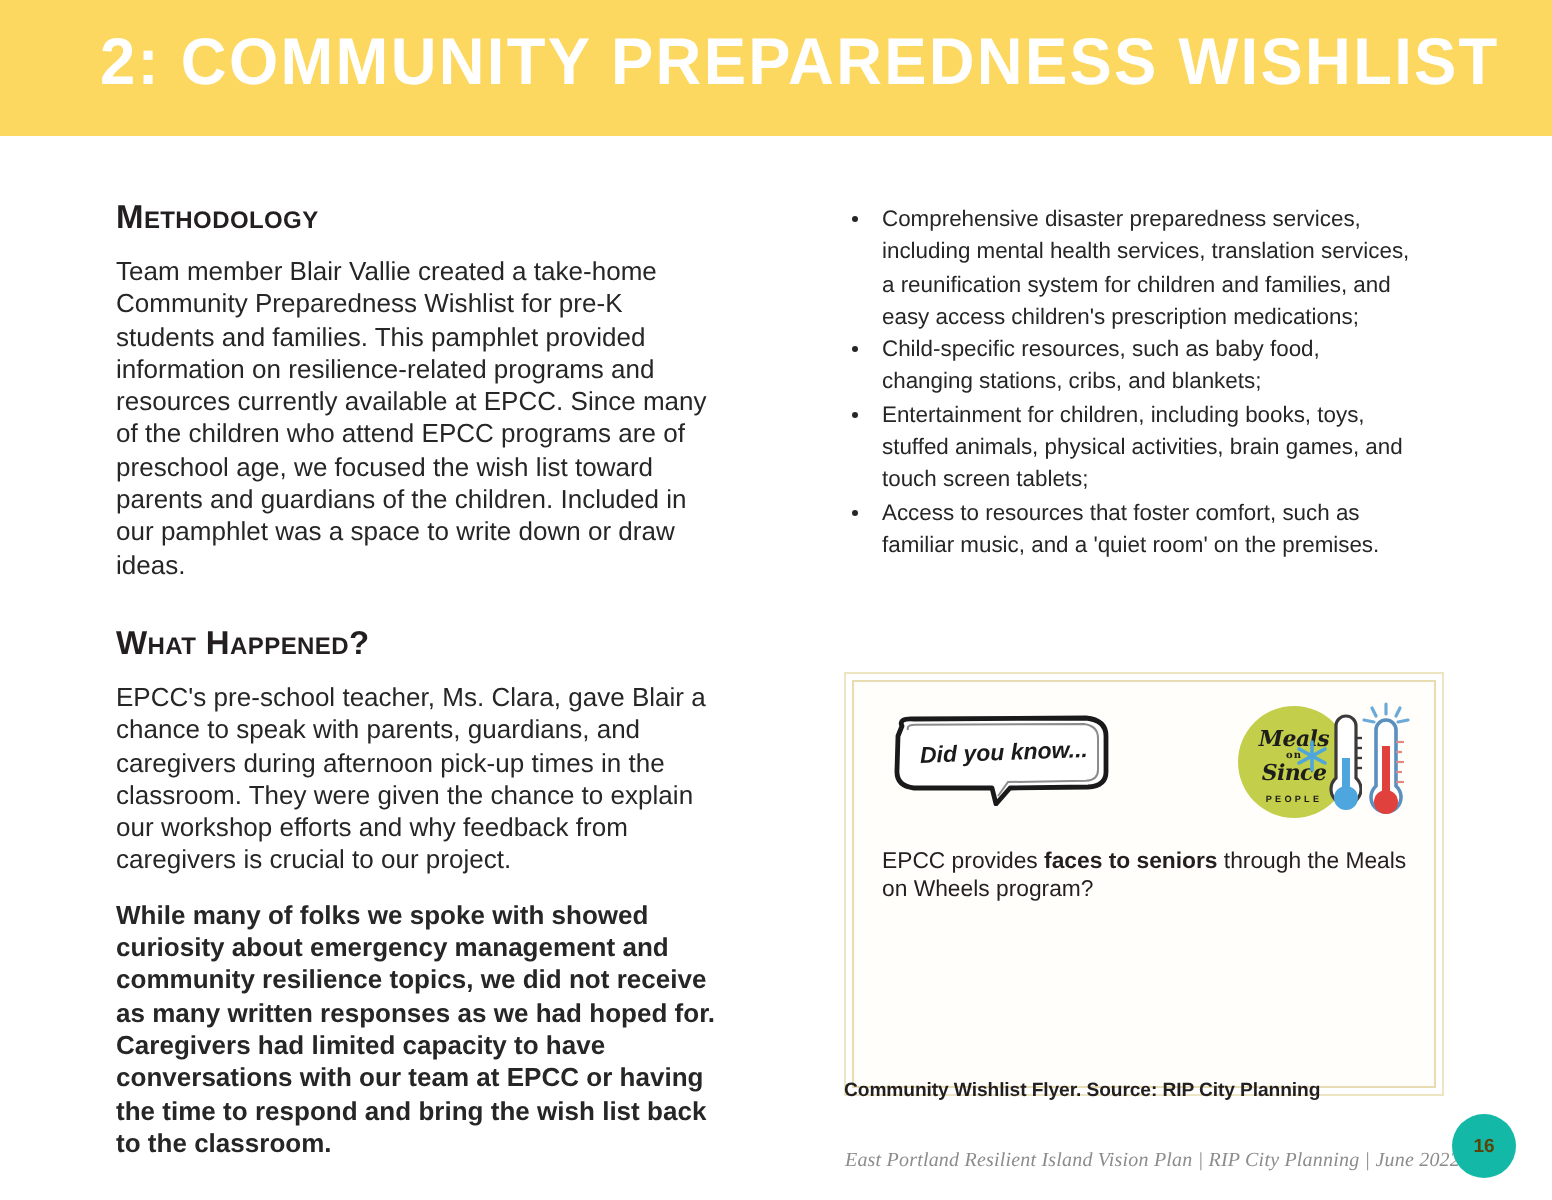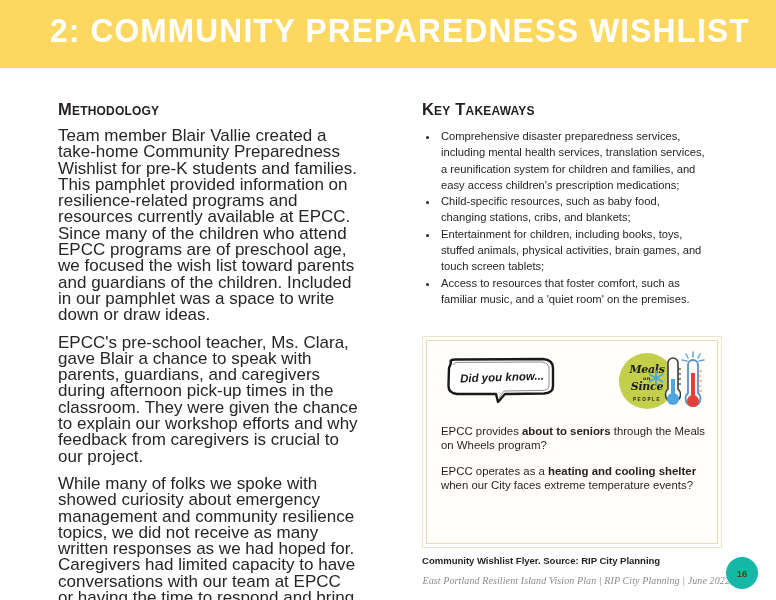--- a/index.html
+++ b/index.html
@@ -61,26 +61,26 @@
     font-size: 16.5px;
     letter-spacing: 0.2px;
     font-variant: small-caps;
     text-transform: capitalize;
     color: #231f20;
   }
   h2.section-head.spaced { margin-top: 22px; }
 
   p.body {
     margin: 0 0 11px 0;
-    font-size: 17px;
+    font-size: 13px;
     line-height: 16.3px;
     color: #262626;
     letter-spacing: 0.01px;
   }
-  p.body:last-child { margin-bottom: 0; }
+  p.body:last-child { margin-bottom: 0; font-weight: bold; }
 
   
   .callout {
     margin-top: 13px;
     background: #fdf2cf;
     padding: 10px 12px 12px 12px;
     width: 312px;
   }
   .callout-title {
     margin: 0 0 4px 0;
@@ -195,21 +195,21 @@
     font-size: 11.4px;
     line-height: 13.6px;
     color: #231f20;
     margin-bottom: 13px;
   }
   .flyer-line:last-child { margin-bottom: 0; }
   .flyer-line b { font-weight: 700; }
 
   .caption {
     position: absolute;
-    left: 422px; top: 487px;
+    left: 422px; top: 472px;
     width: 330px;
     font-size: 9.6px;
     font-weight: 700;
     color: #231f20;
     letter-spacing: -0.05px;
   }
 
   .footer {
     position: absolute;
     left: 0; top: 507px;
@@ -243,26 +243,26 @@
 <div class="header-title">2: Community Preparedness Wishlist</div>
 
 <div class="page">
 
   <div class="col-left">
 
     <h2 class="section-head">Methodology</h2>
     <p class="body">Team member Blair Vallie created a take-home Community Preparedness Wishlist for pre-K students and families. This pamphlet provided information on resilience-related programs and resources currently available at EPCC. Since many of the children who attend EPCC programs are of preschool age, we focused the wish list toward parents and guardians of the children. Included in our pamphlet was a space to write down or draw ideas.</p>
 
 
+    <h2 class="section-head spaced">What Happened?</h2>
     <p class="body">EPCC's pre-school teacher, Ms. Clara, gave Blair a chance to speak with parents, guardians, and caregivers during afternoon pick-up times in the classroom. They were given the chance to explain our workshop efforts and why feedback from caregivers is crucial to our project.</p>
     <p class="body">While many of folks we spoke with showed curiosity about emergency management and community resilience topics, we did not receive as many written responses as we had hoped for. Caregivers had limited capacity to have conversations with our team at EPCC or having the time to respond and bring the wish list back to the classroom.</p>
   </div>
 
   <div class="col-right">
-    <h2 class="section-head">Key Takeaways</h2>
     <ul class="takeaways">
       <li>Comprehensive disaster preparedness services, including mental health services, translation services, a reunification system for children and families, and easy access children's prescription medications;</li>
       <li>Child-specific resources, such as baby food, changing stations, cribs, and blankets;</li>
       <li>Entertainment for children, including books, toys, stuffed animals, physical activities, brain games, and touch screen tablets;</li>
       <li>Access to resources that foster comfort, such as familiar music, and a 'quiet room' on the premises.</li>
     </ul>
   </div>
 
   <div class="flyer">
     <div class="flyer-inner">
@@ -322,24 +322,21 @@
             <line x1="17" y1="25" x2="20" y2="25"></line>
             <line x1="17" y1="30" x2="21" y2="30"></line>
             <line x1="17" y1="35" x2="20" y2="35"></line>
             <line x1="17" y1="40" x2="21" y2="40"></line>
           </g>
         </svg>
       </div>
 
       <div class="flyer-lines">
         <div class="flyer-line">
-          <span>EPCC provides </span><b>about to seniors</b><span> through the Meals on Wheels program?</span>
-        </div>
-        <div class="flyer-line">
-          <span>EPCC operates as a </span><b>heating and cooling shelter</b><span> when our City faces extreme temperature events?</span>
+          <span>EPCC provides </span><b>faces to seniors</b><span> through the Meals on Wheels program?</span>
         </div>
       </div>
 
     </div>
   </div>
 
   <div class="caption">Community Wishlist Flyer. Source: RIP City Planning</div>
 
   <div class="footer">East Portland Resilient Island Vision Plan  |  RIP City Planning  |  June 2022</div>
 </div>

